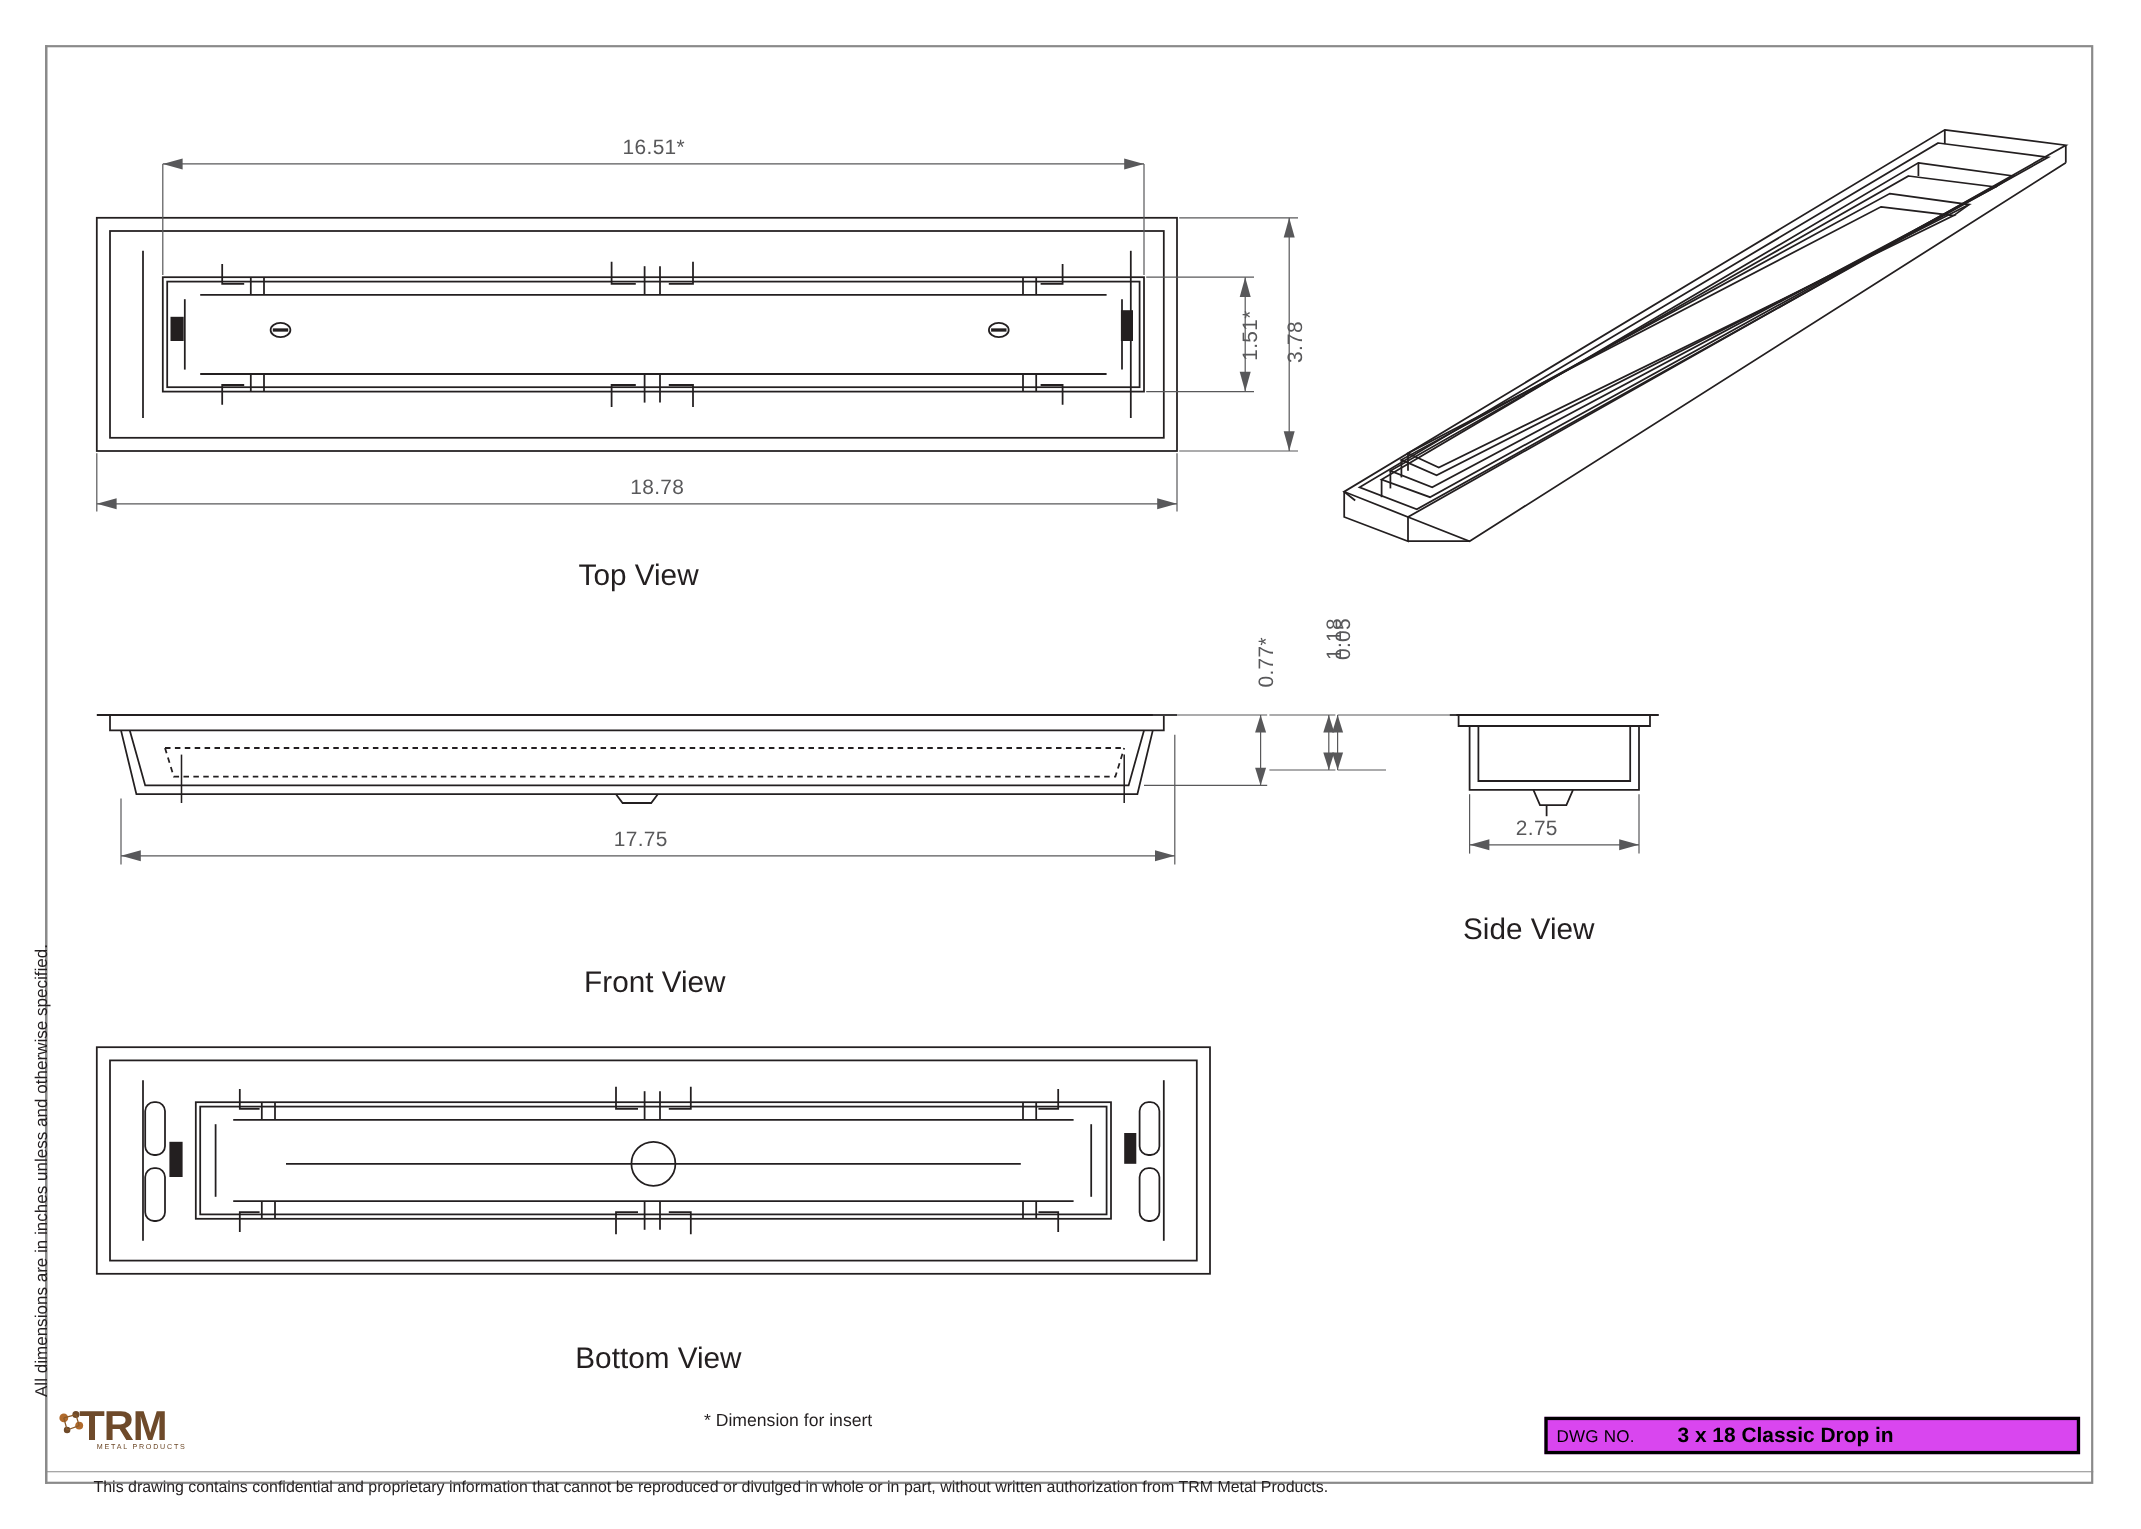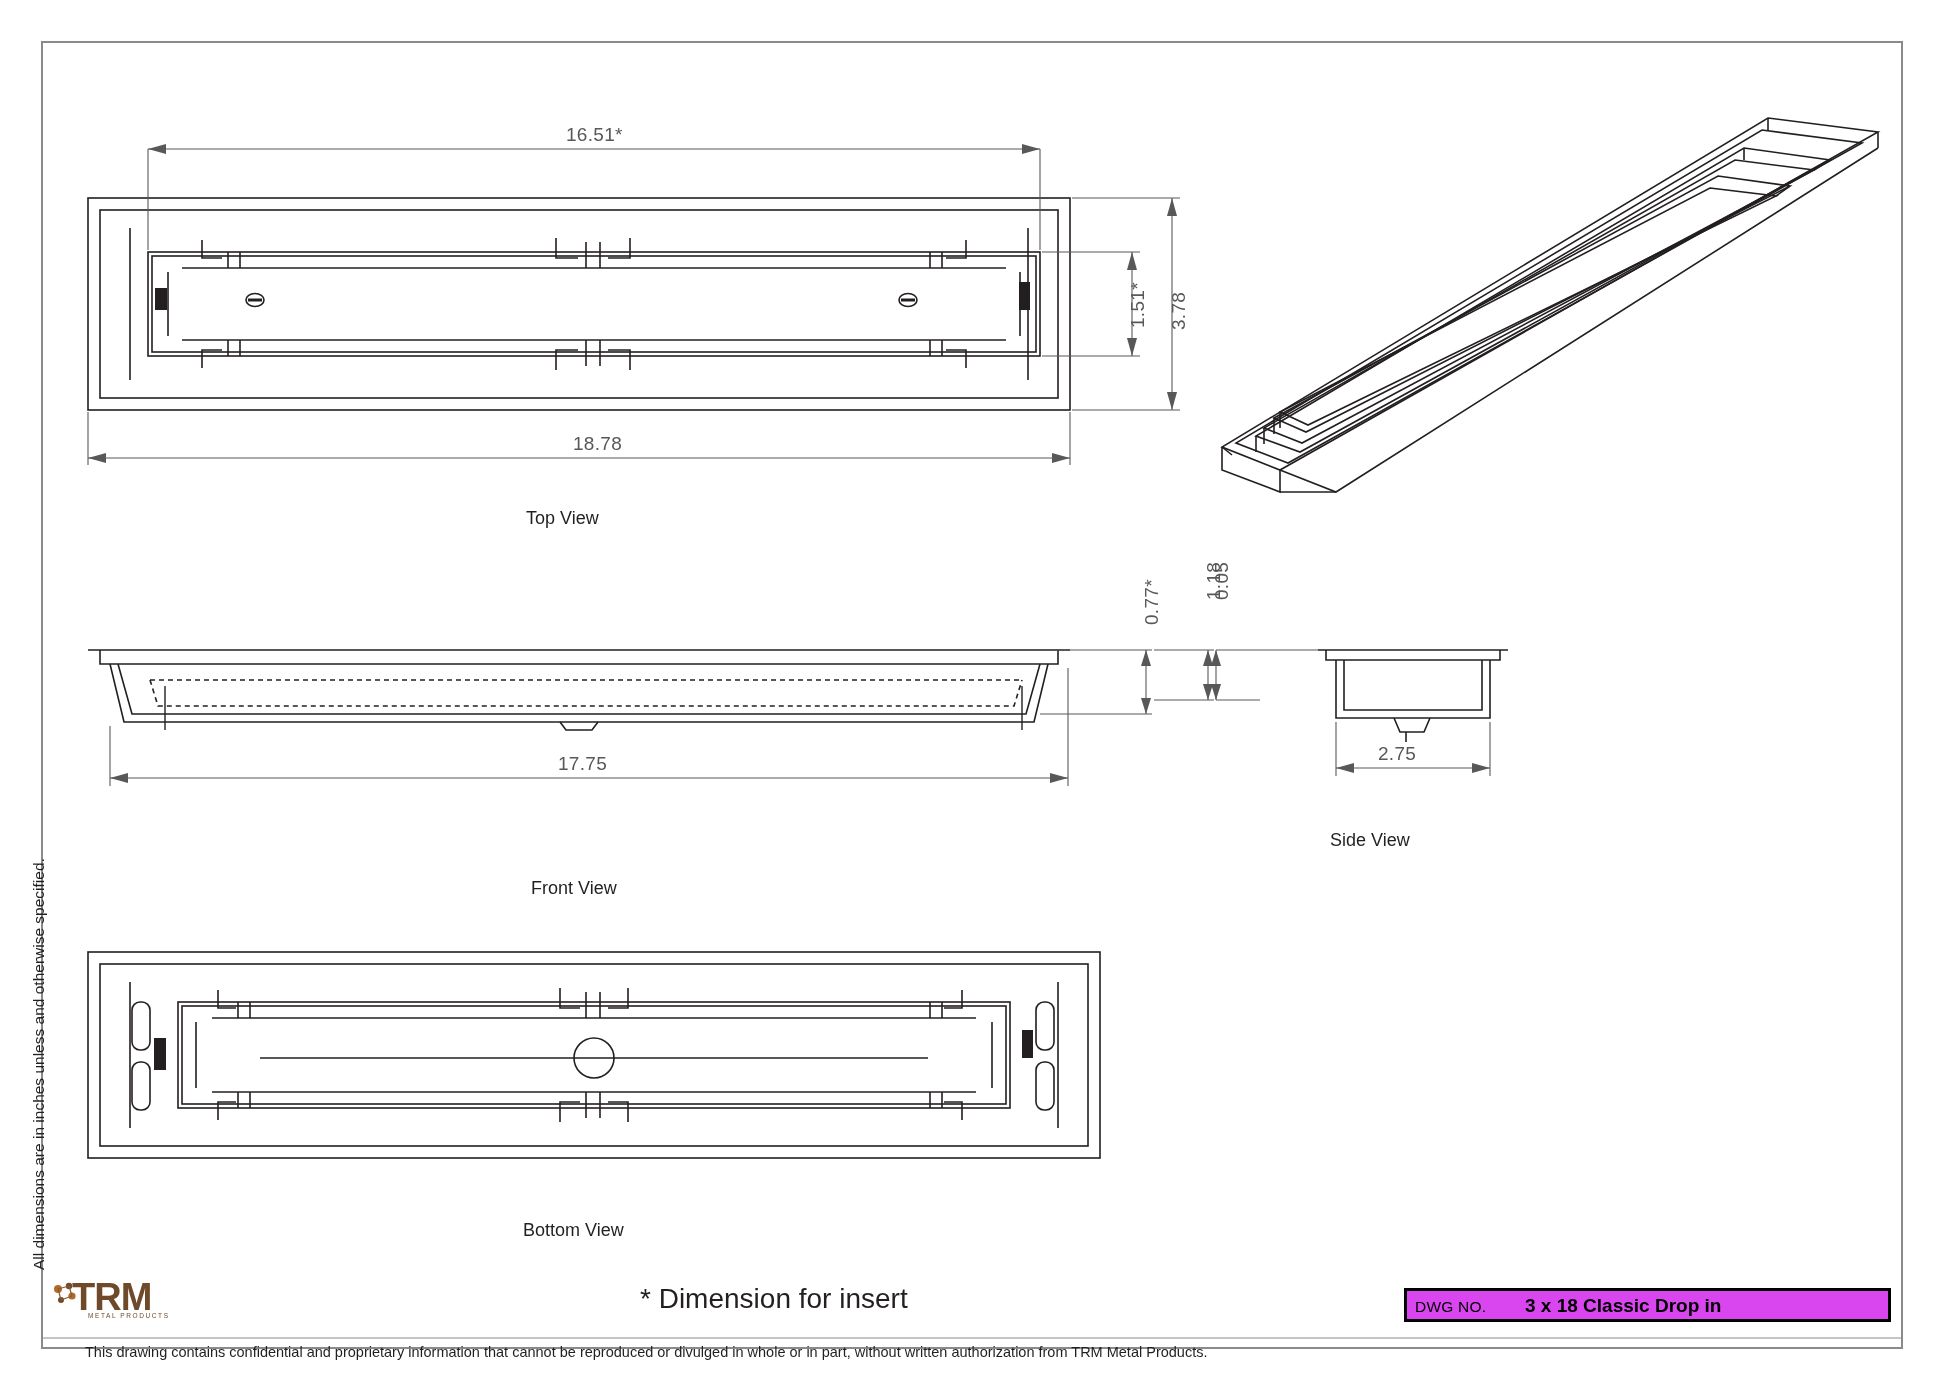--- a/index.html
+++ b/index.html
@@ -45,27 +45,27 @@
     color: #58585a;
     white-space: nowrap;
     letter-spacing: 0.3px;
   }
   .dim.v {
     transform-origin: 0 0;
     transform: rotate(-90deg);
   }
   .viewname {
     position: absolute;
-    font-size: 18px;
+    font-size: 27px;
     color: #231f20;
     white-space: nowrap;
   }
   .note-star {
     position: absolute;
-    font-size: 28px;
+    font-size: 16px;
     color: #231f20;
     white-space: nowrap;
   }
   .sidenote {
     position: absolute;
     font-size: 15.5px;
     color: #231f20;
     white-space: nowrap;
     transform-origin: 0 0;
     transform: rotate(-90deg);

